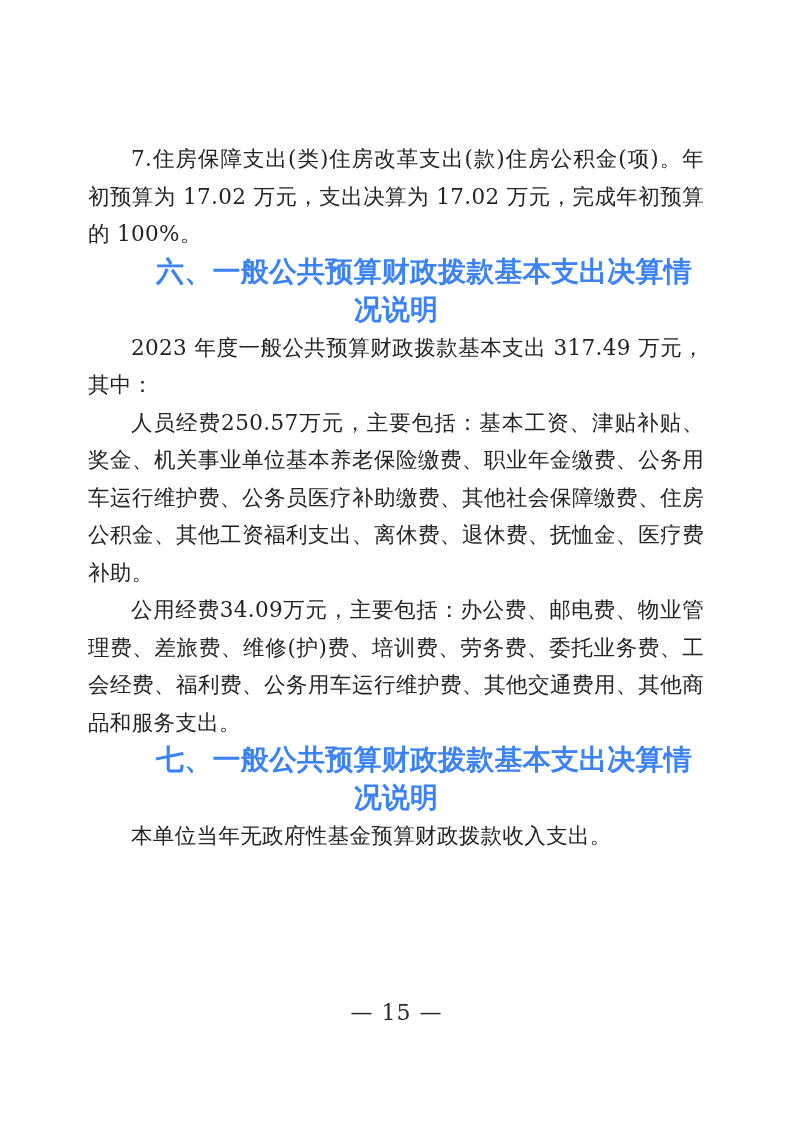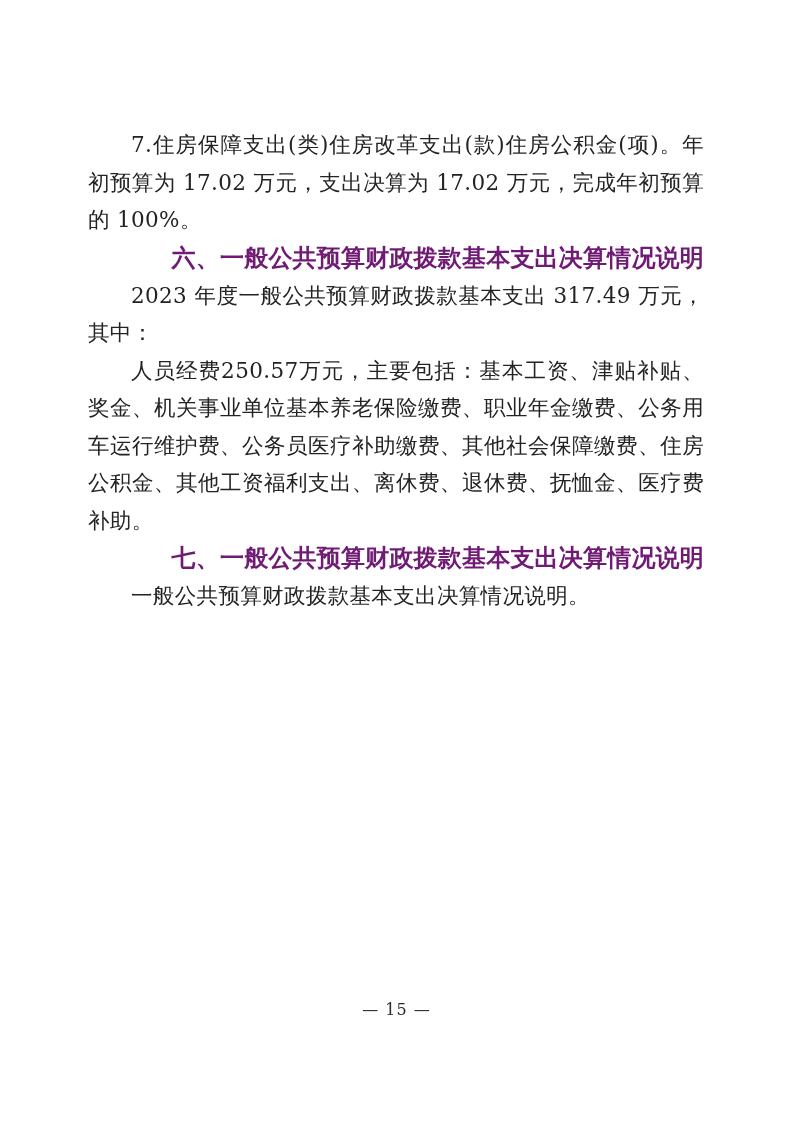--- a/index.html
+++ b/index.html
@@ -20,54 +20,54 @@
     position: absolute;
     left: 0;
     top: 0;
     width: 793px;
     height: 1123px;
     background: #ffffff;
   }
   .content {
     position: absolute;
     left: 88px;
-    top: 126px;
+    top: 140px;
     width: 616px;
   }
   p.body-para {
     margin: 0 0 0 0;
     font-size: 21.5px;
     line-height: 37.5px;
     text-align: justify;
     text-justify: inter-ideograph;
     text-indent: 2em;
     letter-spacing: 0.35px;
     font-family: "DejaVu Serif", "Liberation Serif", serif;
     color: #232323;
     font-weight: 400;
   }
   h2.section-heading {
     margin: 0;
-    font-size: 24px;
+    font-size: 28px;
     line-height: 38px;
     text-indent: 2em;
     font-weight: 700;
     letter-spacing: 0.2px;
     font-family: "DejaVu Sans", "Liberation Sans", sans-serif;
-    color: #701a75;
-    text-align: right;
+    color: #3b82f6;
+    text-align: center;
   }
   .gap-before-heading { margin-top: 3px; }
   .page-footer {
     position: absolute;
     left: 0;
     top: 1000px;
     width: 793px;
     text-align: center;
-    font-size: 16px;
+    font-size: 22px;
     letter-spacing: 1px;
     color: #2a2a2a;
     font-family: "DejaVu Serif", "Liberation Serif", serif;
   }
 </style>
 </head>
 <body>
 
 <div class="page">
 
@@ -76,22 +76,23 @@
     <p class="body-para">7.住房保障支出(类)住房改革支出(款)住房公积金(项)。年初预算为 17.02 万元，支出决算为 17.02 万元，完成年初预算的 100%。</p>
 
 
 
     <h2 class="section-heading gap-before-heading">六、一般公共预算财政拨款基本支出决算情况说明</h2>
 
     <p class="body-para">2023 年度一般公共预算财政拨款基本支出 317.49 万元，其中：</p>
 
     <p class="body-para">人员经费250.57万元，主要包括：基本工资、津贴补贴、奖金、机关事业单位基本养老保险缴费、职业年金缴费、公务用车运行维护费、公务员医疗补助缴费、其他社会保障缴费、住房公积金、其他工资福利支出、离休费、退休费、抚恤金、医疗费补助。</p>
 
+    <p class="body-para">公用经费34.09万元，主要包括：办公费、邮电费、物业管理费、差旅费、维修(护)费、培训费、劳务费、委托业务费、工会经费、福利费、公务用车运行维护费、其他交通费用、其他商品和服务支出。</p>
 
     <h2 class="section-heading gap-before-heading">七、一般公共预算财政拨款基本支出决算情况说明</h2>
 
-    <p class="body-para">一般公共预算财政拨款基本支出决算情况说明。</p>
+    <p class="body-para">本单位当年无政府性基金预算财政拨款收入支出。</p>
 
   </div>
 
   <div class="page-footer">— 15 —</div>
 
 </div>
 
 </body></html>

